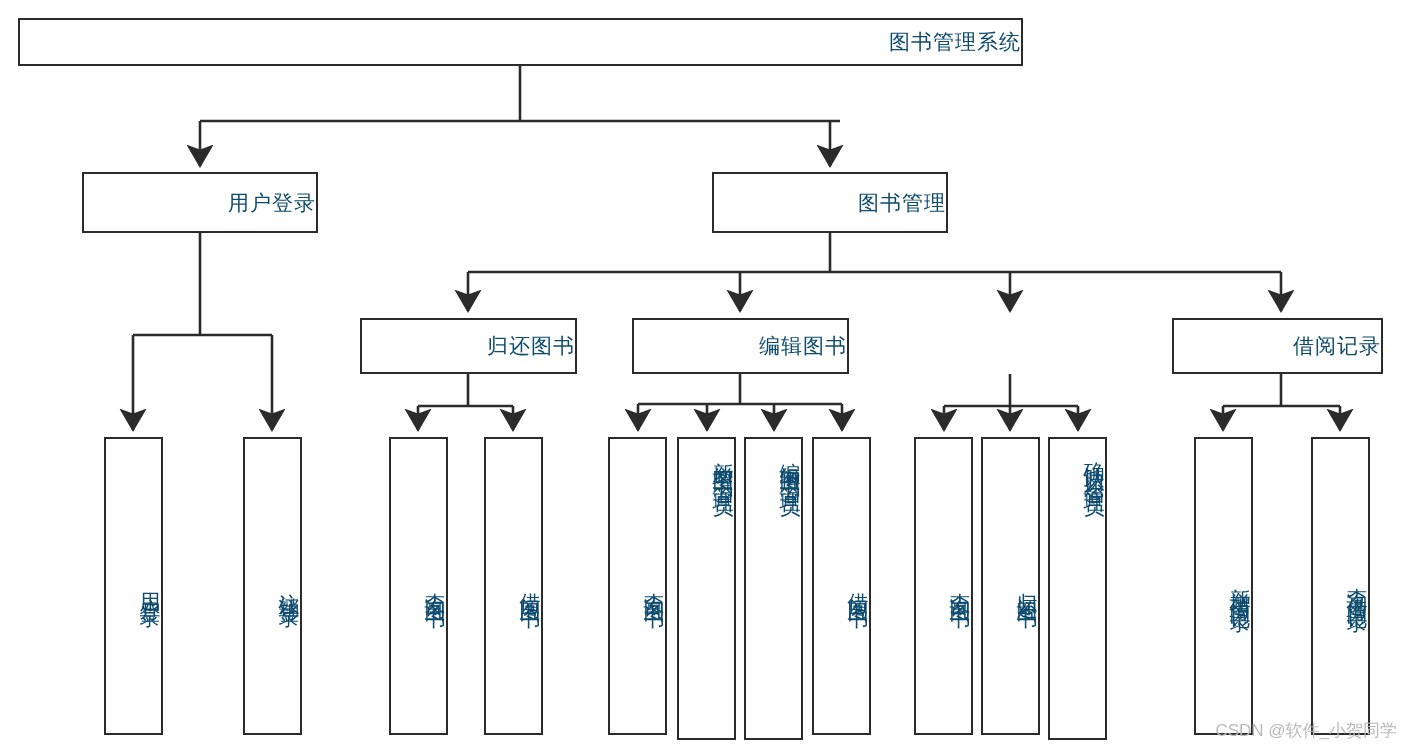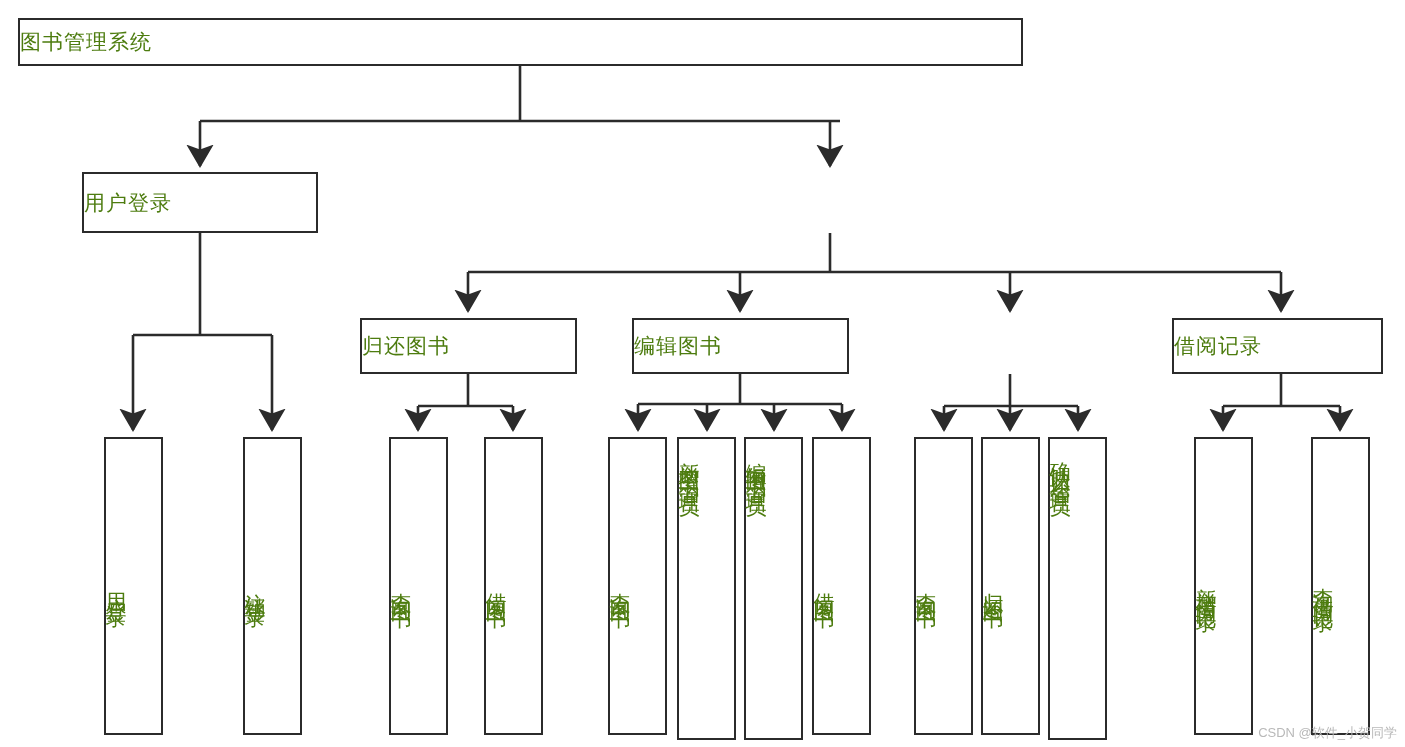--- a/index.html
+++ b/index.html
@@ -23,23 +23,24 @@
     height: 747px;
     pointer-events: none;
   }
   .node {
     position: absolute;
     box-sizing: border-box;
     background: #ffffff;
     border: 2px solid #2b2b2b;
     display: flex;
     align-items: center;
-    justify-content: flex-start;
-    color: #4d7c0f;
+    justify-content: flex-end;
+    color: #0c4a6e;
     z-index: 2;
+    padding-left: 16px;
   }
   .node.h {
     font-size: 21px;
     letter-spacing: 1px;
   }
   .node.v {
     font-size: 21px;
   }
   .node.v .vlabel {
     writing-mode: vertical-rl;
@@ -49,21 +50,21 @@
     white-space: nowrap;
   }
   .node.v.topalign {
     align-items: flex-start;
     padding-top: 6px;
   }
   #watermark {
     position: absolute;
     right: 8px;
     bottom: 5px;
-    font-size: 13px;
+    font-size: 17px;
     color: #b9b9b9;
     z-index: 5;
     white-space: nowrap;
   }
 </style>
 </head>
 <body>
 
 <div id="stage">
 
@@ -119,20 +120,23 @@
     </g>
   </svg>
 
   <div class="node h" style="left:18px; top:18px; width:1005px; height:48px;">
     <span>图书管理系统</span>
   </div>
 
   <div class="node h" style="left:82px; top:172px; width:236px; height:61px;">
     <span>用户登录</span>
   </div>
+  <div class="node h" style="left:712px; top:172px; width:236px; height:61px;">
+    <span>图书管理</span>
+  </div>
 
   <div class="node h" style="left:360px; top:318px; width:217px; height:56px;">
     <span>归还图书</span>
   </div>
   <div class="node h" style="left:632px; top:318px; width:217px; height:56px;">
     <span>编辑图书</span>
   </div>
   <div class="node h" style="left:1172px; top:318px; width:211px; height:56px;">
     <span>借阅记录</span>
   </div>

